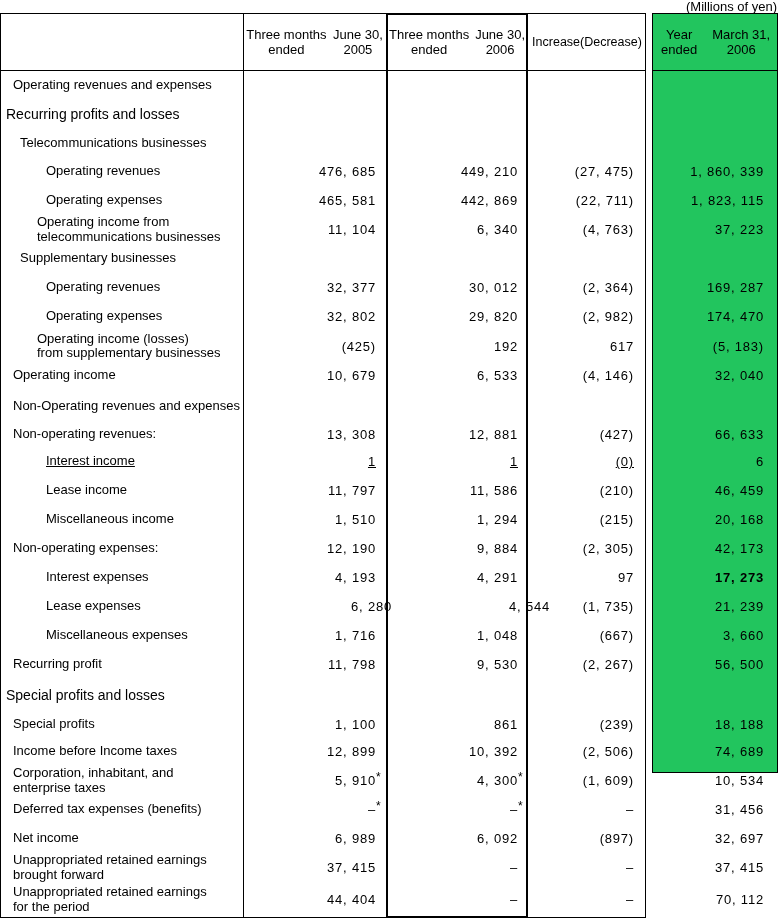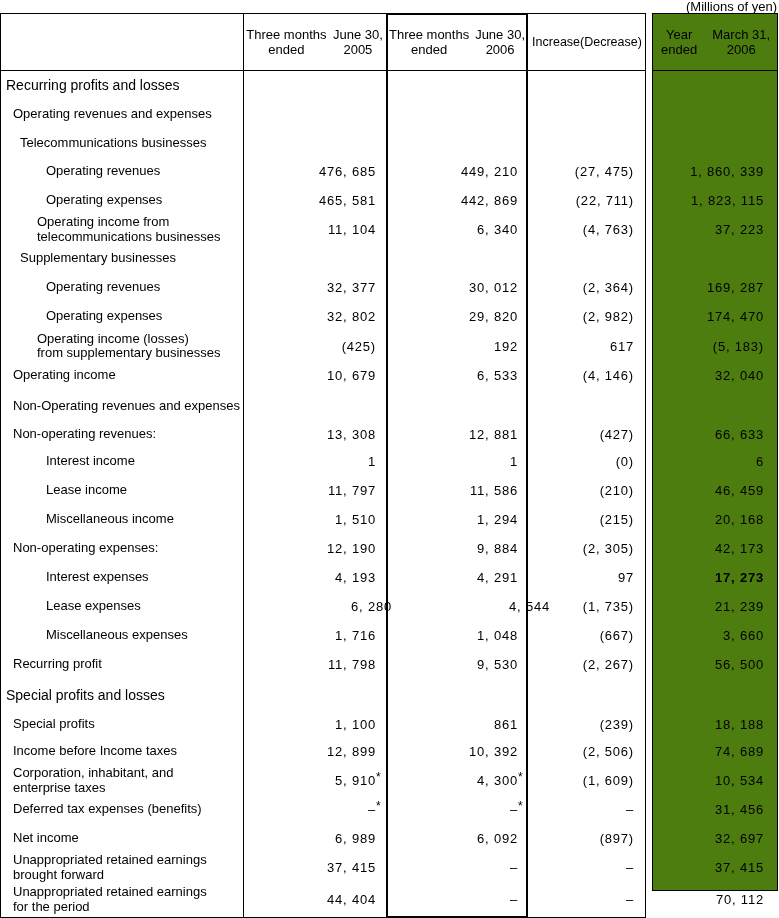--- a/index.html
+++ b/index.html
@@ -8,22 +8,22 @@
     font-family:"Liberation Sans", sans-serif;position:relative;overflow:hidden;
   }
   .note{
     position:absolute;top:0;right:2px;font-size:13px;line-height:13px;white-space:nowrap;
   }
   .main-box{
     position:absolute;left:0;top:13px;width:646px;height:905px;
     border:1px solid #000;box-sizing:border-box;background:#fff;
   }
   .year-box{
-    position:absolute;left:652px;top:13px;width:126px;height:878px;
-    border:1px solid #000;box-sizing:border-box;background:#4d7c0f;
+    position:absolute;left:652px;top:13px;width:126px;height:760px;
+    border:1px solid #000;box-sizing:border-box;background:#22c55e;
   }
   .thick-frame{
     position:absolute;left:385px;top:-1px;width:142px;height:calc(100% + 2px);
     border:2px solid #000;box-sizing:border-box;pointer-events:none;
   }
   .hrow{
     display:flex;height:57px;border-bottom:1px solid #000;box-sizing:border-box;
   }
   .hlbl{width:243px;border-right:1px solid #000;box-sizing:border-box;}
   .hcol{
@@ -74,30 +74,30 @@
     <div class="hcol h2006">
       <span>Three months ended</span>
       <span>June 30, 2006</span>
     </div>
     <div class="hcol hinc">
       <span>Increase(Decrease)</span>
     </div>
   </div>
   <div class="tbody" id="rows-main">
       <div class="trow" style="height: 29px;">
-        <div class="lbl ind0">
-          <div>Recurring profits and losses</div>
+        <div class="lbl ind1">
+          <div>Operating revenues and expenses</div>
         </div>
         <div class="val c2005"></div>
         <div class="val c2006"></div>
         <div class="val cinc"></div>
       </div>
       <div class="trow" style="height: 29px;">
-        <div class="lbl ind1">
-          <div>Operating revenues and expenses</div>
+        <div class="lbl ind0">
+          <div>Recurring profits and losses</div>
         </div>
         <div class="val c2005"></div>
         <div class="val c2006"></div>
         <div class="val cinc"></div>
       </div>
       <div class="trow" style="height: 28px;">
         <div class="lbl ind2">
           <div>Telecommunications businesses</div>
         </div>
         <div class="val c2005"></div>
@@ -227,21 +227,21 @@
         <div class="val c2005">
           <span>13, 308</span>
         </div>
         <div class="val c2006">
           <span>12, 881</span>
         </div>
         <div class="val cinc">
           <span>(427)</span>
         </div>
       </div>
-      <div class="trow" style="height: 29px;">
+      <div class="trow" style="height: 29px; text-decoration: underline;">
         <div class="lbl ind4">
           <div>Interest income</div>
         </div>
         <div class="val c2005">
           <span>1</span>
         </div>
         <div class="val c2006">
           <span>1</span>
         </div>
         <div class="val cinc">

